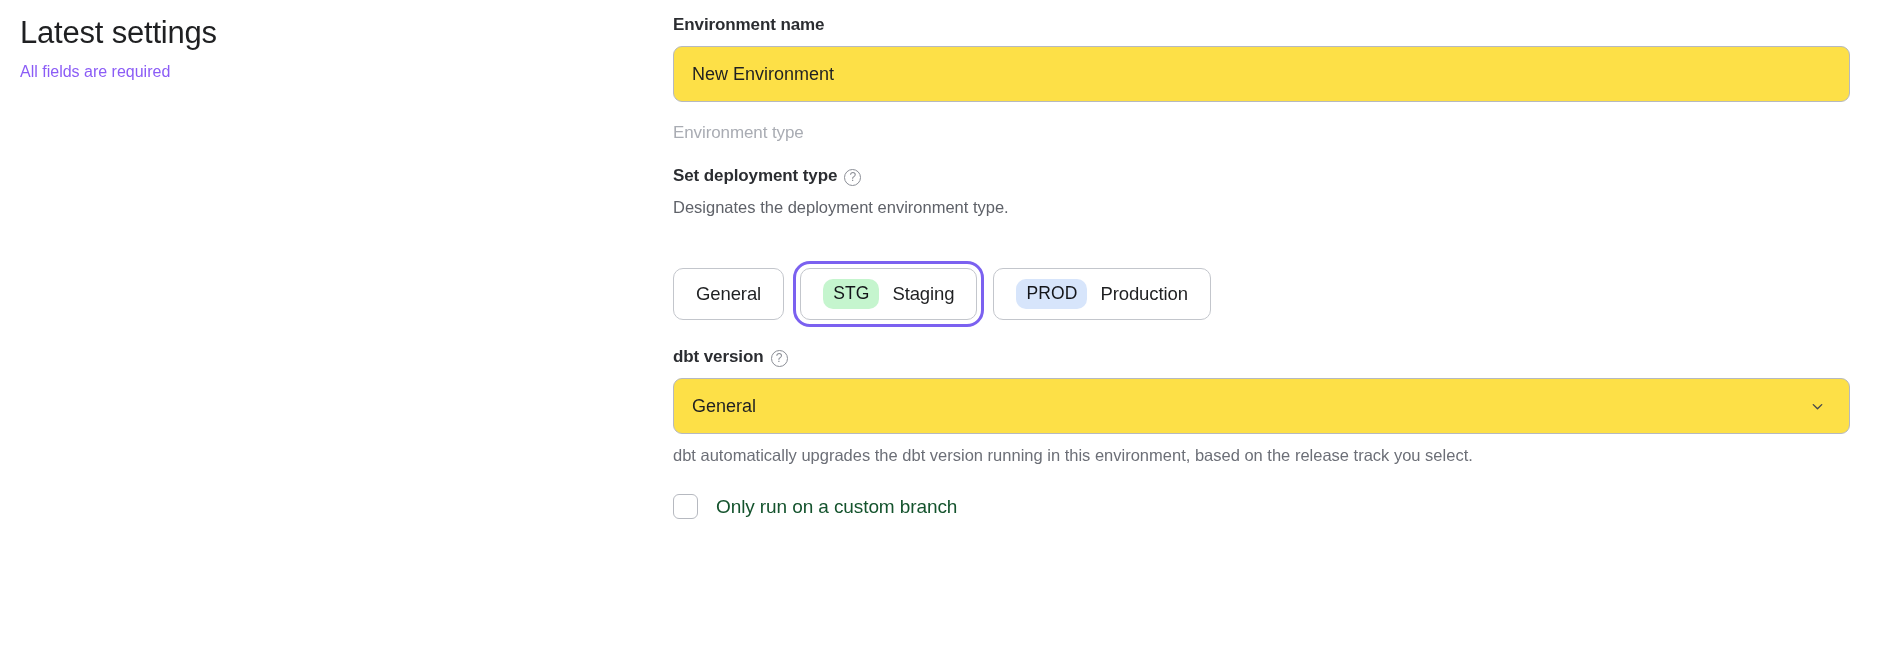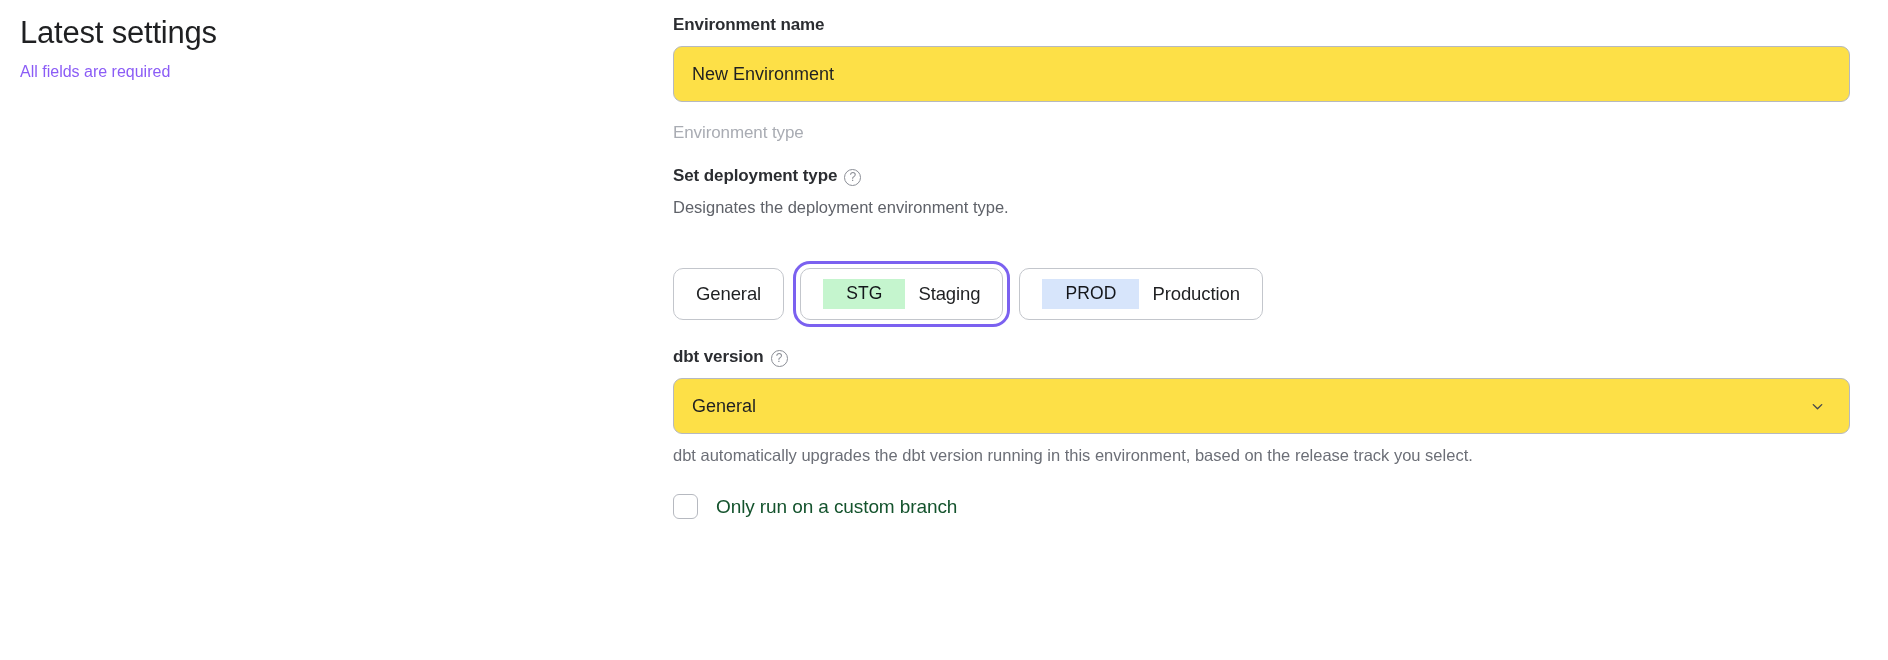--- a/index.html
+++ b/index.html
@@ -157,22 +157,22 @@
     outline: 3px solid #7b61f0;
     outline-offset: 4px;
     border-radius: 10px;
   }
   .seg-btn .seg-label { line-height: 1; letter-spacing: -0.1px; }
   .badge {
     display: inline-flex;
     align-items: center;
     justify-content: center;
     height: 30px;
-    padding: 0 23px;
-    border-radius: 0;
+    padding: 0 10px;
+    border-radius: 10px;
     font-size: 17.5px;
     font-weight: 400;
     letter-spacing: 0.1px;
     color: #14161a;
     line-height: 1;
   }
   .badge.stg  { background: #c5f5ce; }
   .badge.prod { background: #d7e5fb; }
 
   

